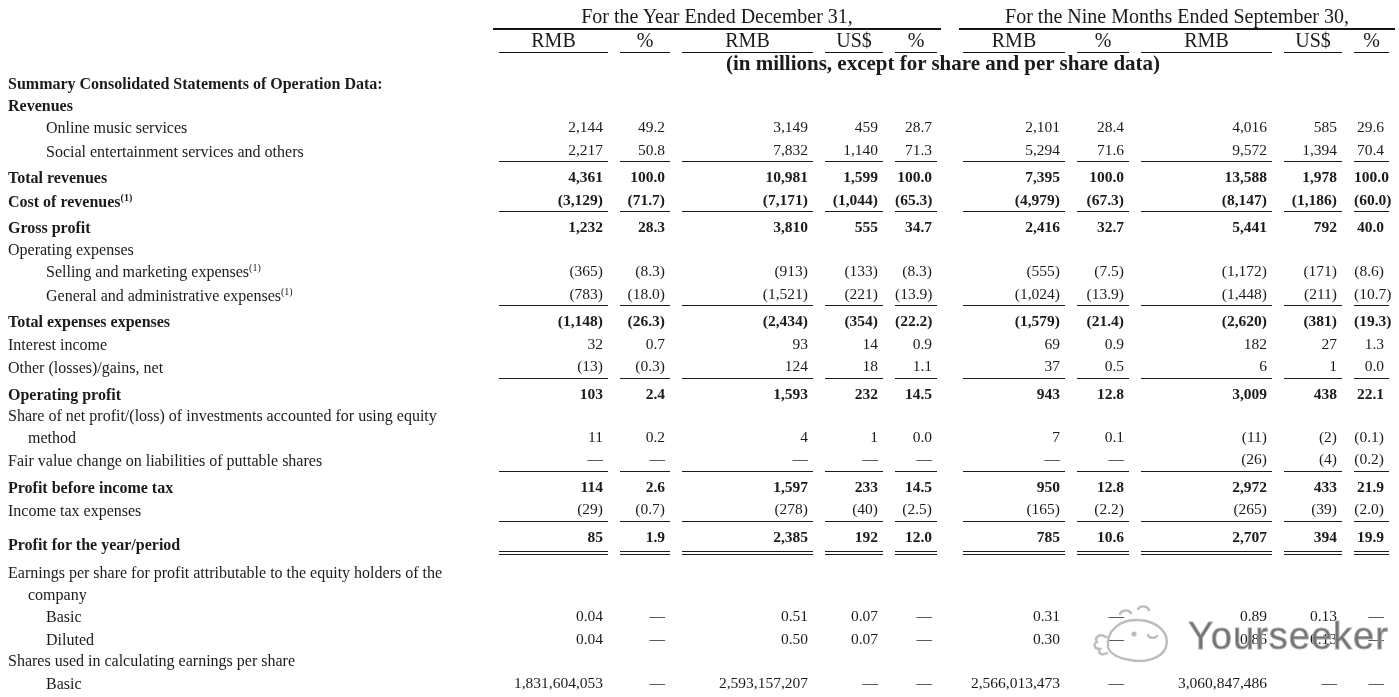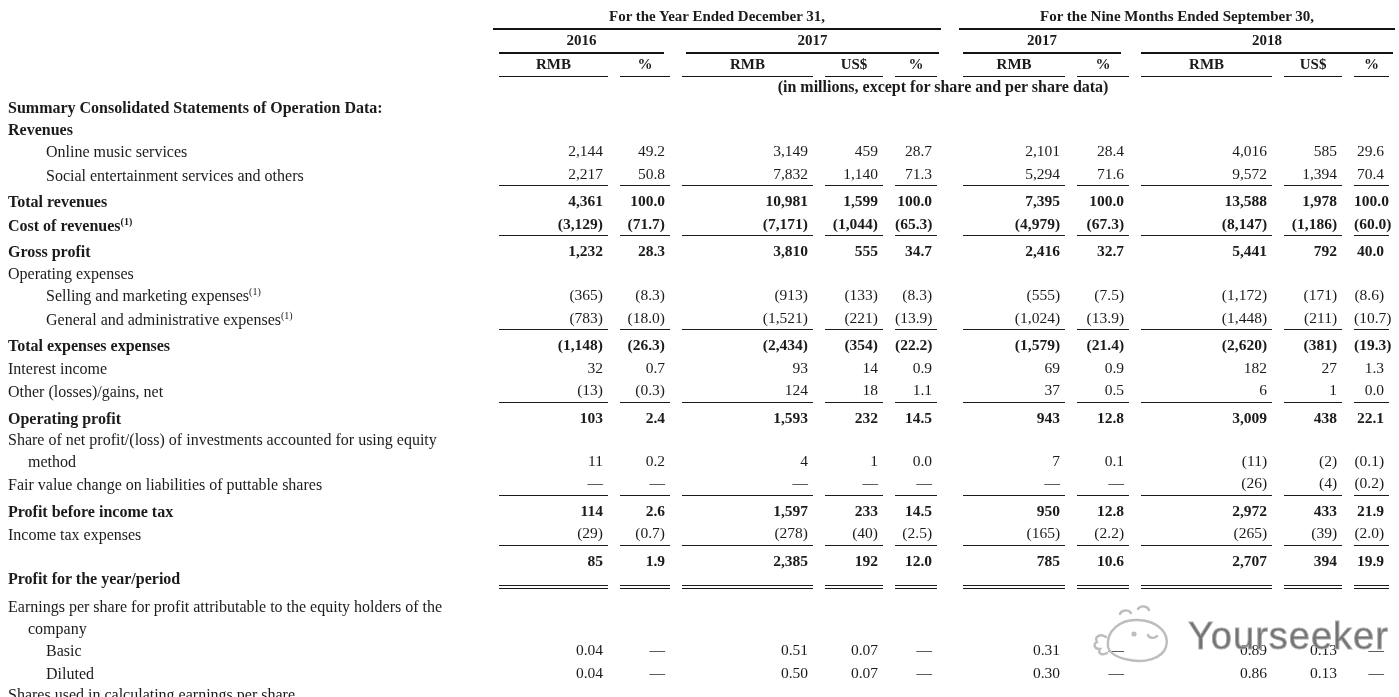--- a/index.html
+++ b/index.html
@@ -21,29 +21,29 @@
     margin-top: 6px;
   }
   td, th {
     padding: 0;
     vertical-align: bottom;
     font-size: 15.5px;
     font-weight: normal;
     line-height: 21.5px;
     white-space: normal;
   }
-  thead th { font-weight: bold; font-size: 15px; line-height: 21px; }
+  thead th { font-weight: normal; font-size: 20px; line-height: 21px; }
 
   
   .v { text-align: right; }
   .v .in { margin-left: 12px; padding: 0 5px 1px 0; min-height: 1px; }
   td.gs .in, th.gs .in { margin-left: 16px; }
   td.ge .in, th.ge .in { margin-right: 10px; }
   tr.rule-single td.v .in { border-bottom: 1.6px solid #1b1b1b; }
-  tr.rule-double td.v .in { border-bottom: 4px double #1b1b1b; padding-bottom: 14px; }
+  tr.rule-double td.v .in { border-bottom: 4px double #1b1b1b; padding-bottom: 4px; }
 
   
   .lbl { padding-left: 8px; font-size: 16px; }
   .lbl .txt { display: block; padding-left: 20px; text-indent: -20px; }
   .lbl.ind .txt { padding-left: 38px; text-indent: 0; }
   tr.bold td { font-weight: bold; }
   sup { font-size: 10px; line-height: 0; vertical-align: super; }
 
   
   tr.gap td { padding-top: 4px; }
@@ -54,21 +54,21 @@
   th.grL .gh { margin: 0 6px 0 6px; }
   th.grR .gh { margin: 0 4px 0 12px; }
   .yh { border-bottom: 2.2px solid #141414; text-align: center; padding-bottom: 1px; }
   .y16 { margin: 0 6px 0 12px; }
   .y17L { margin: 0 8px 0 16px; }
   .y17R { margin: 0 8px 0 16px; }
   .y18 { margin: 0 6px 0 12px; }
   .uh { margin-left: 12px; border-bottom: 1.9px solid #141414; text-align: center; padding-bottom: 1px; }
   th.gs .uh { margin-left: 16px; }
   th.ge .uh { margin-right: 10px; }
-  .note { text-align: center; font-weight: bold; font-size: 16px; line-height: 20px; }
+  .note { text-align: center; font-weight: bold; font-size: 21px; line-height: 20px; }
 
   
   .watermark {
     position: absolute;
     left: 1092px; top: 601px;
     display: flex;
     align-items: flex-end;
     pointer-events: none;
   }
   .wm-text {
@@ -103,35 +103,20 @@
       <th></th>
       <th colspan="5" class="grL">
         <div class="gh">For the Year Ended December 31,</div>
       </th>
       <th colspan="5" class="grR">
         <div class="gh">For the Nine Months Ended September 30,</div>
       </th>
     </tr>
     <tr>
       <th></th>
-      <th colspan="2">
-          <div class="yh y16">2016</div>
-        </th>
-      <th colspan="3">
-          <div class="yh y17L">2017</div>
-        </th>
-      <th colspan="2">
-          <div class="yh y17R">2017</div>
-        </th>
-      <th colspan="3">
-          <div class="yh y18">2018</div>
-        </th>
-    </tr>
-    <tr>
-      <th></th>
       <th>
           <div class="uh">RMB</div>
         </th>
       <th>
           <div class="uh">%</div>
         </th>
       <th>
           <div class="uh">RMB</div>
         </th>
       <th>

